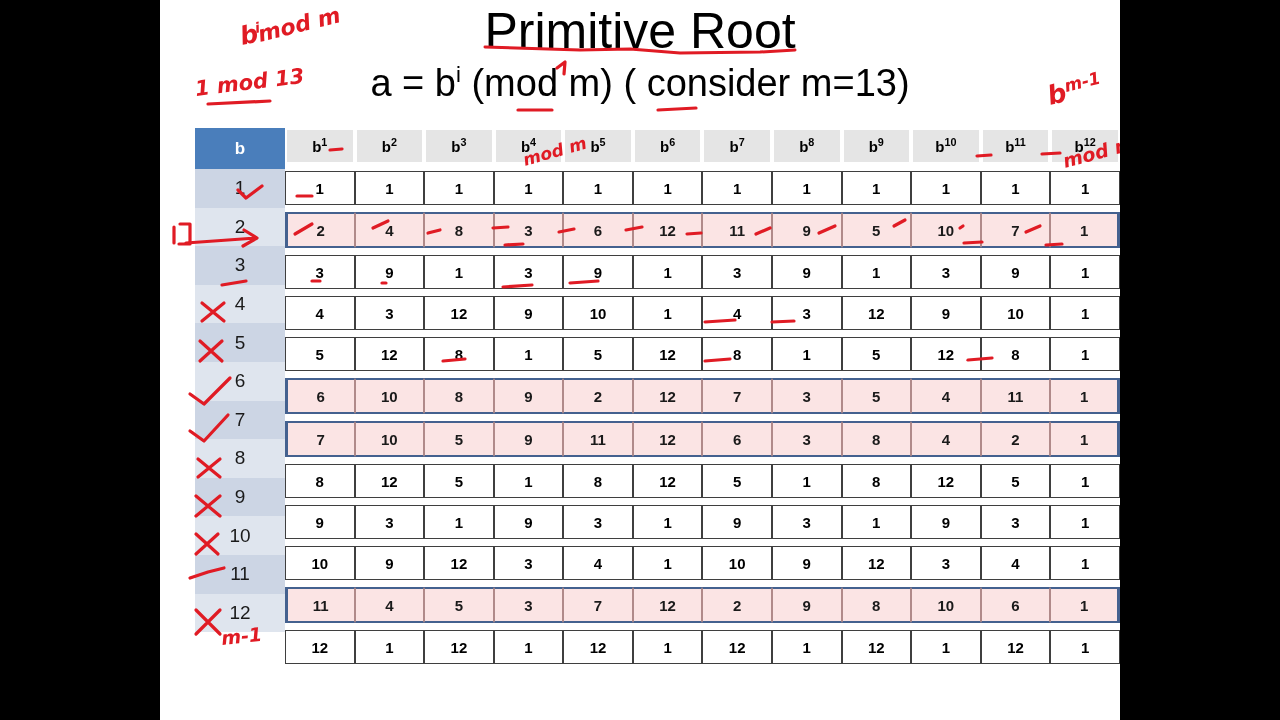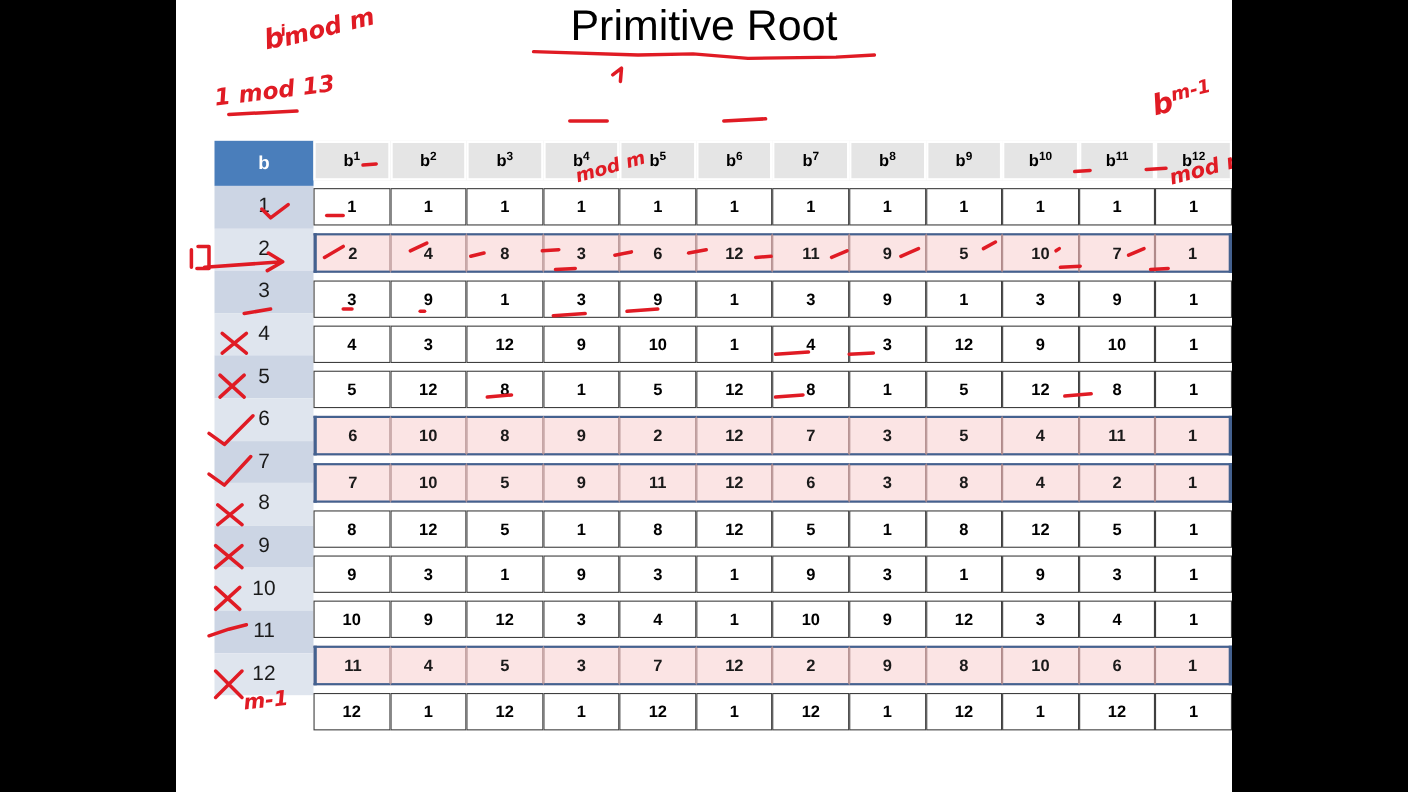--- a/index.html
+++ b/index.html
@@ -38,21 +38,21 @@
   .letterbox.left { left: 0; }
   .letterbox.right { left: 1120px; }
 
   
   #title {
     position: absolute;
     left: 0;
     top: 2px;
     width: 960px;
     text-align: center;
-    font-size: 39px;
+    font-size: 50px;
     color: #000000;
     letter-spacing: 0px;
     white-space: nowrap;
   }
   #subtitle {
     position: absolute;
     left: 0;
     top: 62px;
     width: 960px;
     text-align: center;
@@ -161,20 +161,21 @@
 
 <div id="stage">
 
   <div class="letterbox left"></div>
   <div class="letterbox right"></div>
 
   <div id="slide">
 
     <div id="title">Primitive Root</div>
 
+    <div id="subtitle"><span>a = b</span><sup>i</sup><span> (mod m) ( consider m=13)</span></div>
 
     <div id="blabel-col">
       <div class="bhead">b</div>
       <div class="brow dark">1</div>
       <div class="brow light">2</div>
       <div class="brow dark">3</div>
       <div class="brow light">4</div>
       <div class="brow dark">5</div>
       <div class="brow light">6</div>
       <div class="brow dark">7</div>

